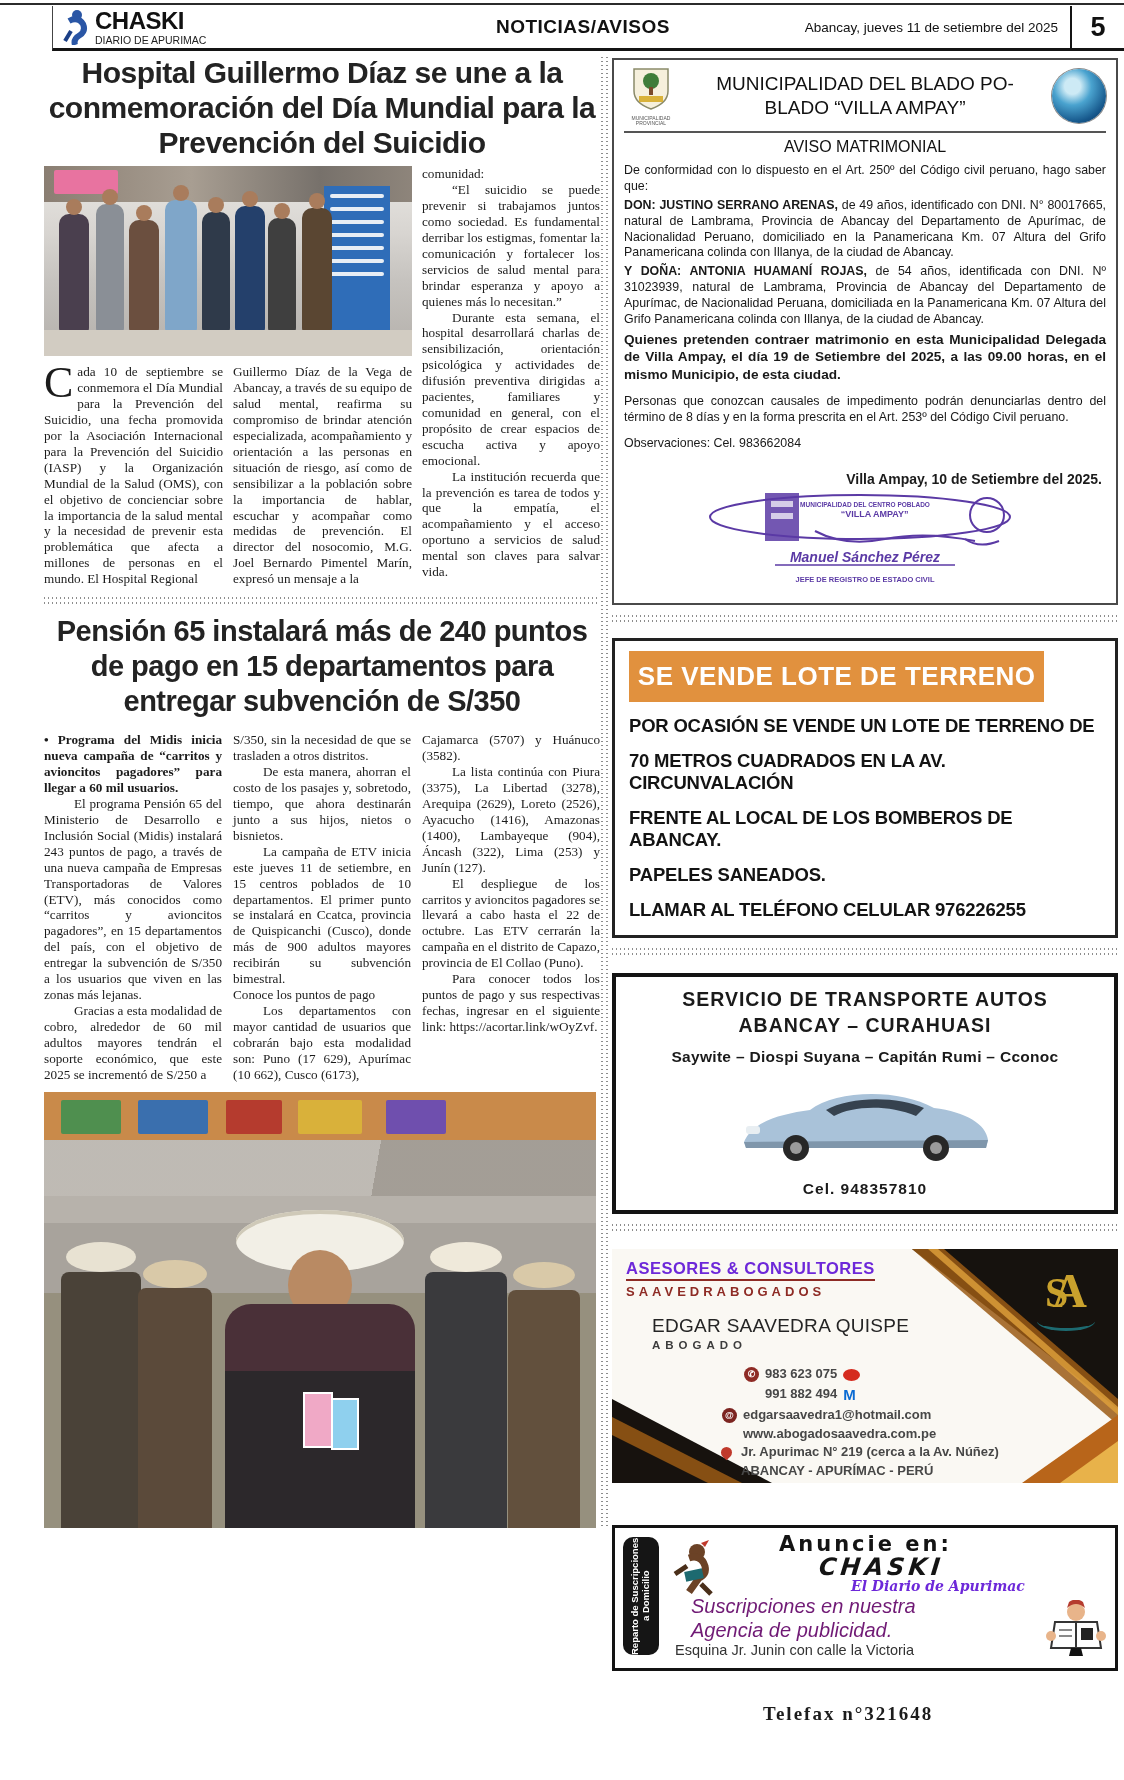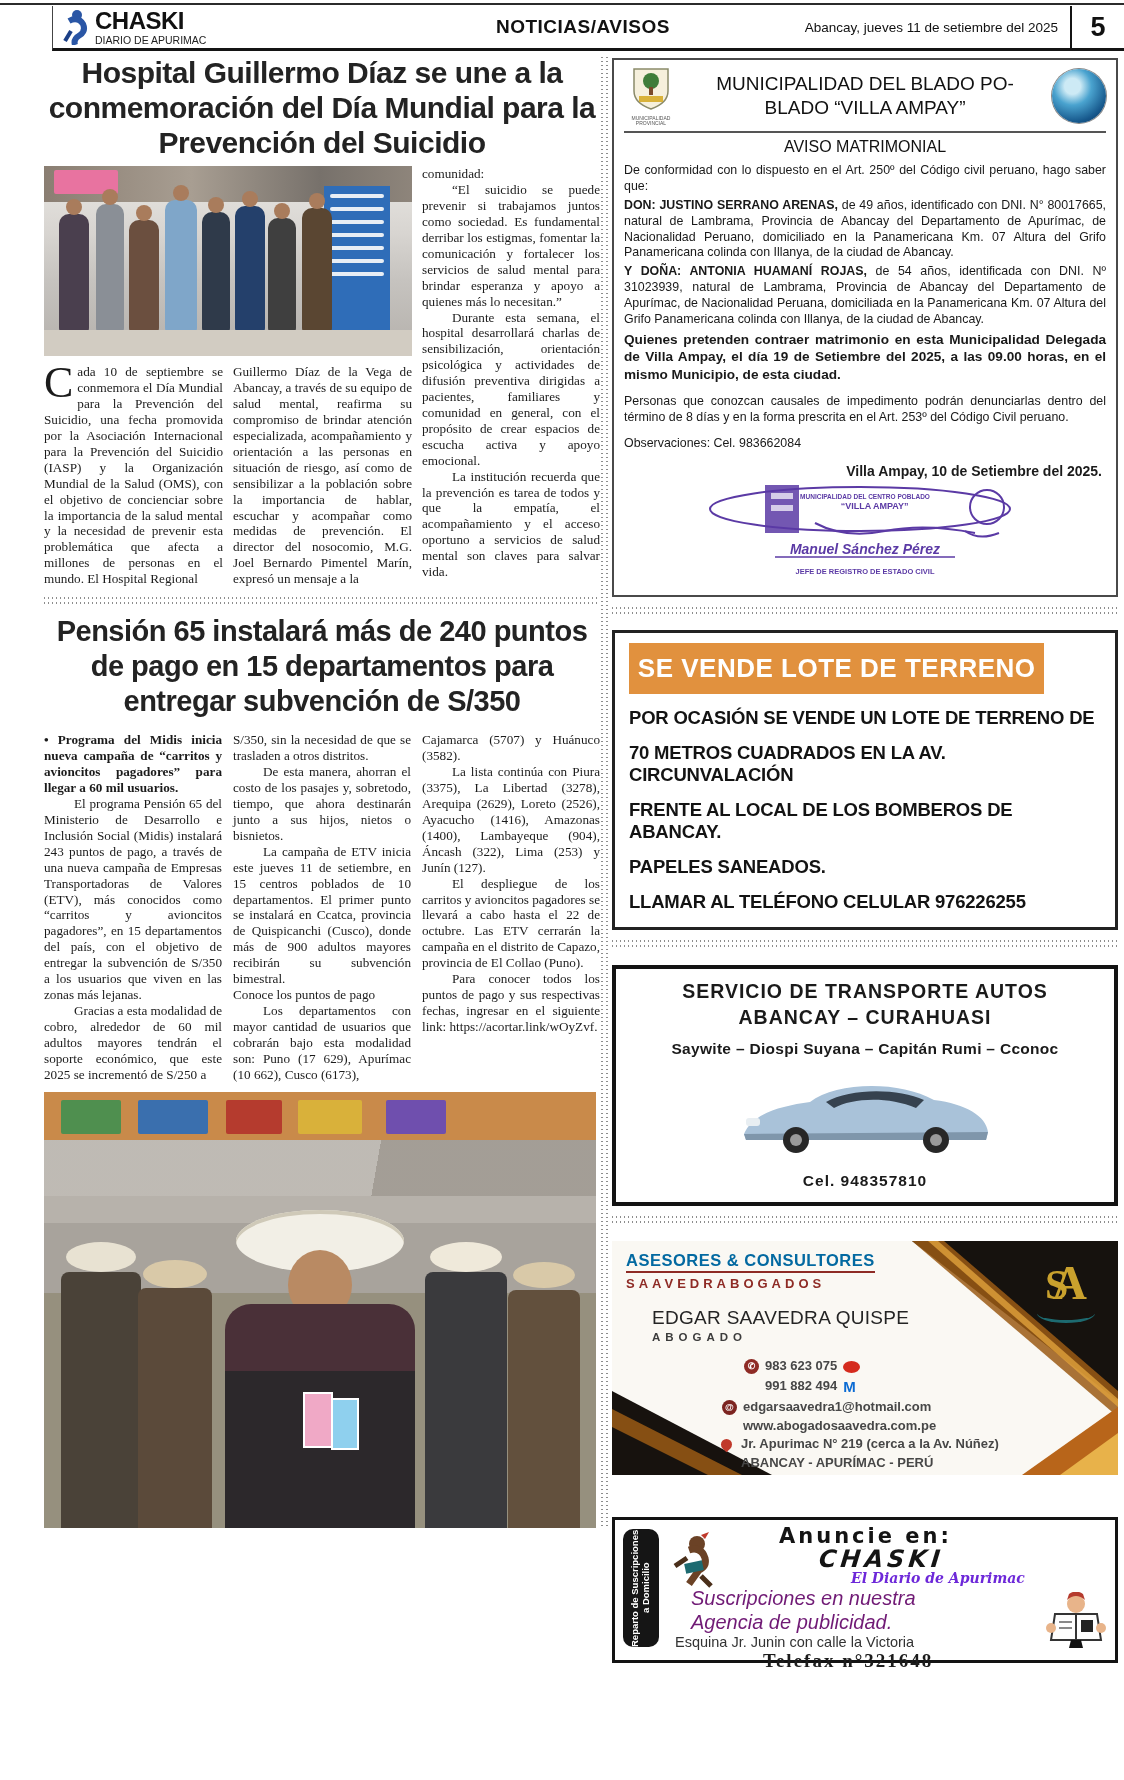--- a/index.html
+++ b/index.html
@@ -86,21 +86,21 @@
   .aviso-title{flex:1;text-align:center;font-size:19px;line-height:1.25;color:#111;}
   .crest-wrap{width:54px;text-align:center;}
   .crest-cap{font-size:5px;color:#555;line-height:1;}
   .lakecircle{width:54px;height:54px;border-radius:50%;flex:none;
       background:radial-gradient(circle at 38% 32%,#cdeaf5 0 16%,#4aa3cf 38%,#16578b 72%,#0a2f52 100%);
       box-shadow:0 0 0 1px #888;}
   .aviso-sub{text-align:center;font-size:16px;margin:5px 0 7px;color:#111;}
   .aviso p{margin:0 0 3px;font-size:12.4px;line-height:1.28;text-align:justify;color:#191919;}
   .aviso p.banns{font-weight:bold;font-size:13.6px;line-height:1.3;}
   .aviso p.gap{margin-top:10px;}
-  .aviso .dateline{text-align:right;font-weight:bold;font-size:14px;margin-top:12px;padding-right:4px;}
+  .aviso .dateline{text-align:right;font-weight:bold;font-size:14px;margin-top:20px;padding-right:4px;}
   .stamp-zone{position:relative;height:112px;}
   .stamp-zone .st-org{position:absolute;left:50%;top:14px;transform:translateX(-50%);
       font-size:6.5px;color:#5b3aa5;white-space:nowrap;font-weight:bold;}
   .stamp-zone .st-nm{position:absolute;left:52%;top:22px;transform:translateX(-50%);
       font-size:9px;color:#5b3aa5;font-weight:bold;}
   .stamp-zone .signer{position:absolute;left:50%;top:62px;transform:translateX(-50%);
       font-style:italic;font-weight:bold;font-size:14px;color:#5b3aa5;white-space:nowrap;}
   .stamp-zone .signer-t{position:absolute;left:50%;top:88px;transform:translateX(-50%);
       font-size:7.5px;font-weight:bold;color:#5b3aa5;white-space:nowrap;}
 
@@ -111,21 +111,21 @@
 
   .transporte{border:4px solid #131313;margin-top:18px;text-align:center;padding:10px 6px 12px;}
   .tr-title{font-weight:bold;font-size:19.5px;letter-spacing:1px;line-height:1.3;color:#1a1a1a;}
   .tr-route{font-weight:bold;font-size:15.5px;margin-top:10px;letter-spacing:0.3px;color:#1a1a1a;}
   .tr-addr{font-weight:bold;font-size:15.5px;margin-top:6px;letter-spacing:1px;color:#1a1a1a;}
   .tr-phone{font-weight:bold;font-size:15.5px;margin-top:10px;letter-spacing:1px;color:#1a1a1a;}
 
   .abogado{position:relative;margin-top:18px;height:234px;background:#faf8f3;overflow:hidden;}
   .ab-bg{position:absolute;inset:0;width:100%;height:100%;}
   .ab-inner{position:relative;padding:10px 0 0 14px;}
-  .ab-h1{display:inline-block;color:#0369a1;font-weight:bold;font-size:16.5px;letter-spacing:0.5px;
+  .ab-h1{display:inline-block;color:#6d28d9;font-weight:bold;font-size:16.5px;letter-spacing:0.5px;
       border-bottom:2px solid #8e2b25;padding-bottom:1px;}
   .ab-h2{color:#8e2b25;font-weight:bold;font-size:13px;letter-spacing:4px;margin-top:3px;}
   .ab-name{font-weight:normal;font-size:19px;letter-spacing:0.3px;margin-top:16px;margin-left:26px;color:#242424;}
   .ab-role{font-size:11.5px;letter-spacing:5px;color:#3c3c3c;margin-top:2px;margin-left:26px;font-weight:bold;}
   .ab-contacts{margin-top:14px;margin-left:118px;font-size:13px;font-weight:bold;color:#474747;line-height:1.45;}
   .ab-row{display:flex;align-items:center;gap:6px;}
   .ic{width:15px;height:15px;border-radius:50%;display:inline-flex;align-items:center;justify-content:center;
       color:#fff;font-size:9px;flex:none;font-weight:bold;}
   .ic-phone{background:#8e2b25;}
   .ic-claro{width:17px;height:12px;border-radius:50%;background:#d52b1e;}
@@ -146,21 +146,21 @@
   .an-content{position:absolute;left:56px;top:4px;right:6px;bottom:4px;}
   .an-line1{font-family:"DejaVu Sans",sans-serif;font-weight:900;font-size:21px;letter-spacing:3px;
       margin-left:108px;color:#141414;}
   .an-brand{font-family:"DejaVu Sans",sans-serif;font-weight:900;font-style:italic;font-size:24px;
       letter-spacing:4px;margin-left:148px;color:#141414;transform:skewX(-6deg);display:inline-block;line-height:.95;}
   .an-tag{font-family:"DejaVu Serif",serif;font-style:italic;font-weight:bold;font-size:14px;
       margin-left:180px;color:#6d28d9;line-height:1;}
   .an-t1{font-style:italic;font-size:20px;color:#701a75;margin-left:20px;line-height:1.05;margin-top:3px;}
   .an-addr{font-size:14.5px;color:#333;margin-left:4px;margin-top:2px;line-height:1.1;}
   .an-fax{font-family:"Liberation Serif",serif;font-weight:bold;font-size:19px;letter-spacing:2px;
-      margin-left:92px;color:#1c1c1c;line-height:1.05;}
+      margin-left:92px;color:#1c1c1c;line-height:1.05;margin-top:45px;}
   .an-runner{position:absolute;left:-4px;top:8px;}
   .an-reader{position:absolute;right:2px;bottom:6px;}
 </style>
 </head>
 <body>
 
 <div class="page">
 
   <div class="topline"></div>
 

